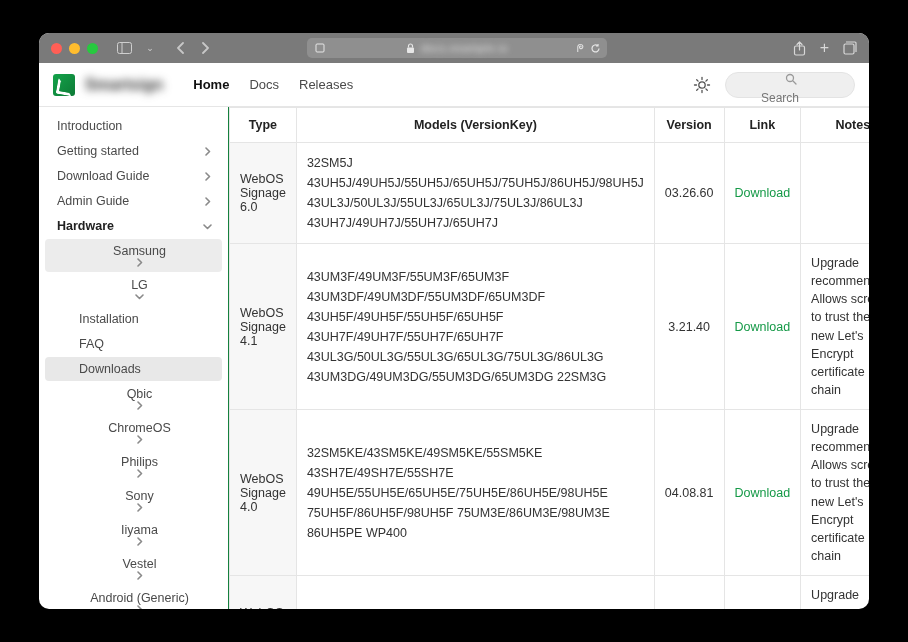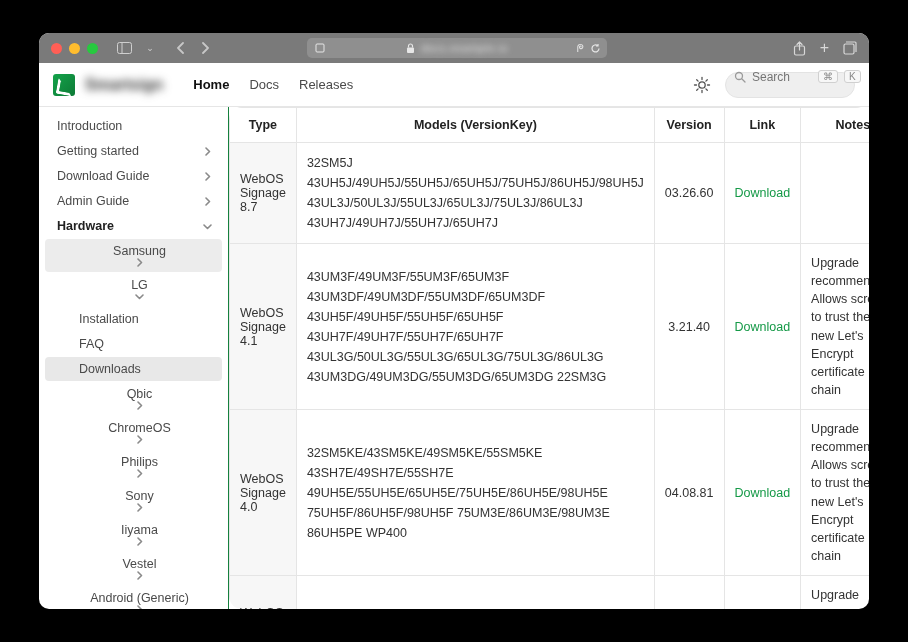--- a/index.html
+++ b/index.html
@@ -120,20 +120,21 @@
     height: 26px;
     background: #efefef;
     border: 1px solid #e3e3e3;
     border-radius: 13px;
     display: flex;
     align-items: center;
     padding: 0 6px 16px 8px;
     gap: 6px;
     color: #9a9a9a;
     font-size: 12px;
+    flex-direction: column;
   }
   .search-box input {
     border: none; outline: none; background: transparent;
     width: 60px; font-size: 12px; color: #555;
   }
   .kbd {
     border: 1px solid #d0d0d0;
     border-radius: 3px;
     padding: 0 4px;
     font-size: 10px;
@@ -175,21 +176,20 @@
   .sb-item.highlight {
     background: #ececec;
   }
   .chev { color: #9a9a9a; font-size: 11px; }
 
   
   .content {
     flex: 1;
     overflow: auto;
     position: relative;
-    border-radius: 13px;
   }
   .content::-webkit-scrollbar { width: 10px; }
   .content::-webkit-scrollbar-thumb { background: #c9c9c9; border-radius: 5px; }
   .content::-webkit-scrollbar-track { background: transparent; }
 
   table.data {
     width: 100%;
     border-collapse: collapse;
     font-size: 12.5px;
   }
@@ -470,21 +470,21 @@
             <tr>
               <th>Type</th>
               <th>Models (VersionKey)</th>
               <th>Version</th>
               <th>Link</th>
               <th>Notes</th>
             </tr>
           </thead>
           <tbody id="tbody">
               <tr>
-                <td class="type">WebOS Signage 8.7</td>
+                <td class="type">WebOS Signage 6.0</td>
                 <td class="models">32SM5J<br>43UH5J/49UH5J/55UH5J/65UH5J/75UH5J/86UH5J/98UH5J<br>43UL3J/50UL3J/55UL3J/65UL3J/75UL3J/86UL3J<br>43UH7J/49UH7J/55UH7J/65UH7J</td>
                 <td class="version">03.26.60</td>
                 <td class="link"><a>Download</a></td>
                 <td class="notes"></td>
               </tr>
               <tr>
                 <td class="type">WebOS Signage 4.1</td>
                 <td class="models">43UM3F/49UM3F/55UM3F/65UM3F<br>43UM3DF/49UM3DF/55UM3DF/65UM3DF<br>43UH5F/49UH5F/55UH5F/65UH5F<br>43UH7F/49UH7F/55UH7F/65UH7F<br>43UL3G/50UL3G/55UL3G/65UL3G/75UL3G/86UL3G<br>43UM3DG/49UM3DG/55UM3DG/65UM3DG 22SM3G</td>
                 <td class="version">3.21.40</td>
                 <td class="link"><a>Download</a></td>

